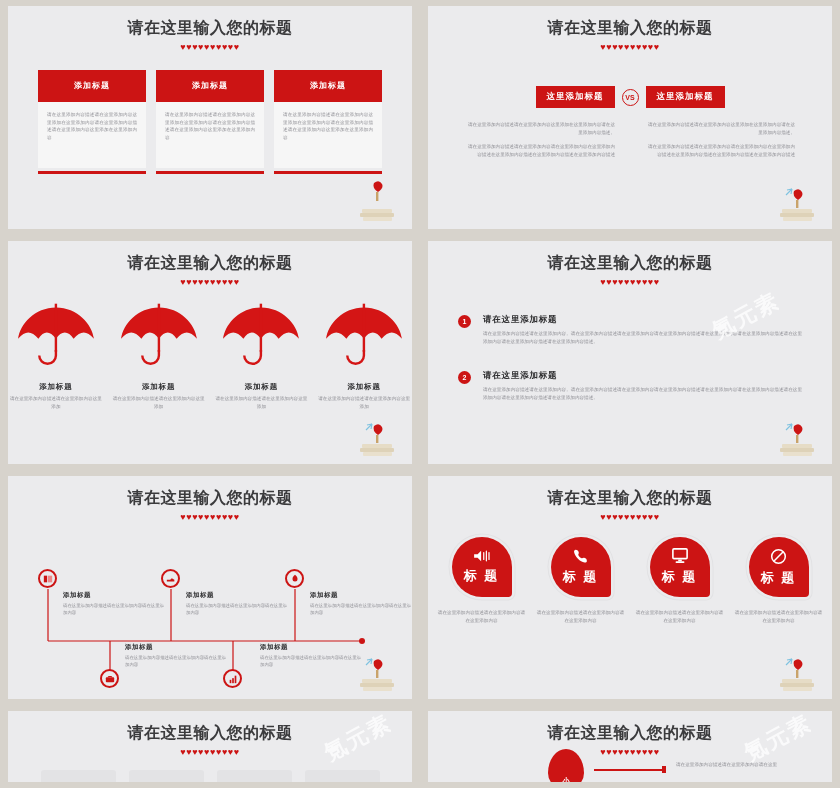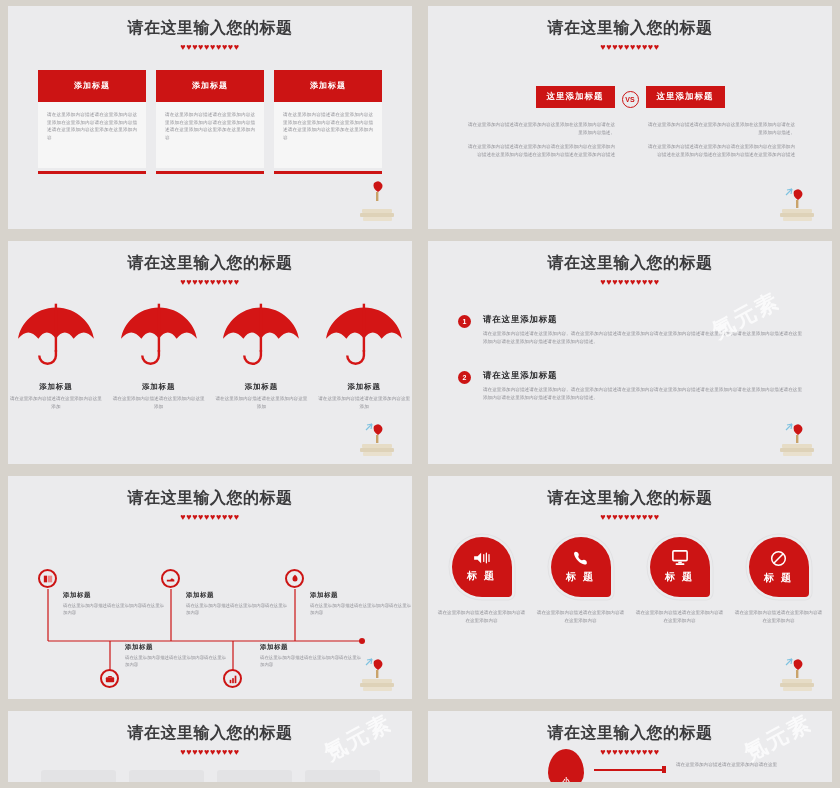--- a/index.html
+++ b/index.html
@@ -59,21 +59,21 @@
   .s1-head {
     background: #cc1414; color: #fff; text-align: center;
     font-size: 8px; font-weight: bold; padding: 10px 0 11px 0;
     letter-spacing: 1px;
   }
   .s1-body {
     background: #f6f6f6; padding: 9px 9px 12px 9px; min-height: 66px;
   }
   .s1-bar { height: 3px; background: #cc1414; margin-top: 3px; }
   
-  .s2-vsrow { display: flex; justify-content: center; align-items: flex-end; gap: 7px; margin-top: 33px; }
+  .s2-vsrow { display: flex; justify-content: center; align-items: center; gap: 7px; margin-top: 33px; }
   .s2-pill {
     background: #cc1414; color: #fff; font-size: 8.5px; font-weight: bold;
     padding: 5px 11px; letter-spacing: 1px;
   }
   .s2-vs {
     width: 17px; height: 17px; border: 1.3px solid #cc1414; border-radius: 50%;
     color: #cc1414; font-size: 7px; font-weight: bold;
     display: flex; align-items: center; justify-content: center;
   }
   .s2-texts { display: flex; gap: 30px; justify-content: center; margin-top: 13px; }
@@ -110,21 +110,21 @@
   .s6-row { display: flex; justify-content: center; gap: 11px; margin-top: 14px; }
   .s6-item { width: 88px; text-align: center; }
   .s6-drop {
     width: 60px; height: 60px; margin: 0 auto;
     background: #cc1414;
     border-radius: 50% 50% 4px 50%;
     display: flex; flex-direction: column; align-items: center; justify-content: center;
     box-shadow: 0 0 0 2.5px #ebebed, 0 0 0 3.5px #e2e2e4;
     color: #fff;
   }
-  .s6-lbl { font-size: 10px; font-weight: bold; letter-spacing: 2px; margin-top: 4px; }
+  .s6-lbl { font-size: 13px; font-weight: bold; letter-spacing: 2px; margin-top: 4px; }
   .s6-d { color: #8d8d93; font-size: 4.6px; line-height: 7.6px; text-align: center; margin-top: 12px; }
   
   .p-boxes { display: flex; justify-content: center; gap: 13px; margin-top: 12px; }
   .p-box { width: 75px; height: 30px; background: #e3e3e5; border-radius: 3px; }
   .p7-shape {
     position: absolute; left: 120px; top: 38px;
     width: 36px; height: 40px; background: #cc1414;
     border-radius: 50% 50% 45% 45% / 60% 60% 40% 40%;
     color: #fff; font-size: 7px; font-weight: bold;
     display: flex; align-items: flex-end; justify-content: center; padding-bottom: 3px;

